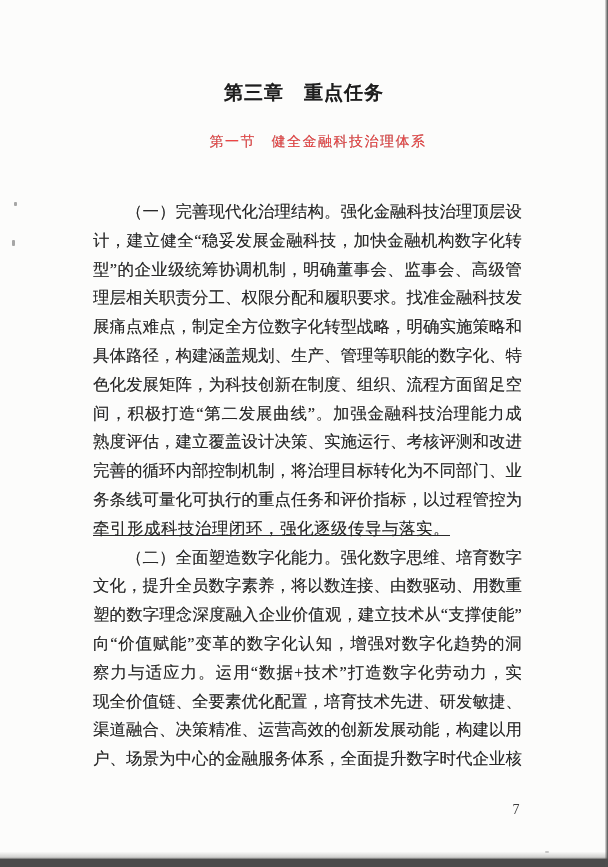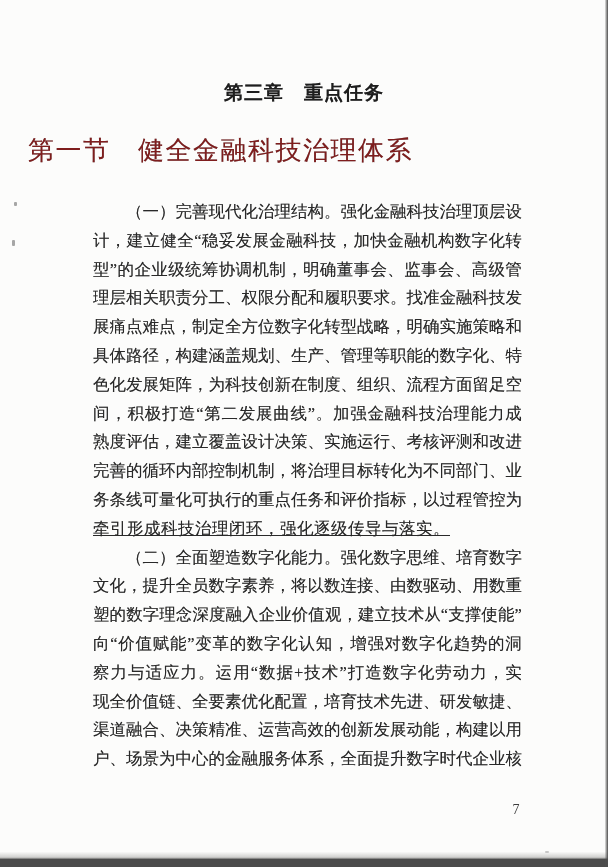--- a/index.html
+++ b/index.html
@@ -28,26 +28,27 @@
     letter-spacing: 1px;
     color: #1e1e1e;
     text-shadow: 0 0 0.6px rgba(30,30,30,0.55);
   }
   
   .section-title {
     position: absolute;
     top: 133px;
     left: 0;
     width: 100%;
+    text-align: center;
     text-indent: 28px;
     font-family: "Liberation Serif", "DejaVu Serif", serif;
     font-weight: 500;
-    font-size: 26px;
+    font-size: 14px;
     letter-spacing: 1.5px;
-    color: #7f1d1d;
+    color: #ef4444;
     text-shadow: 0 0 0.6px rgba(40,40,40,0.5);
   }
   
   .body-text {
     position: absolute;
     top: 198px;
     left: 93px;
     width: 429px;
     color: #292929;
     text-shadow: 0 0 0.6px rgba(45,45,45,0.5);

